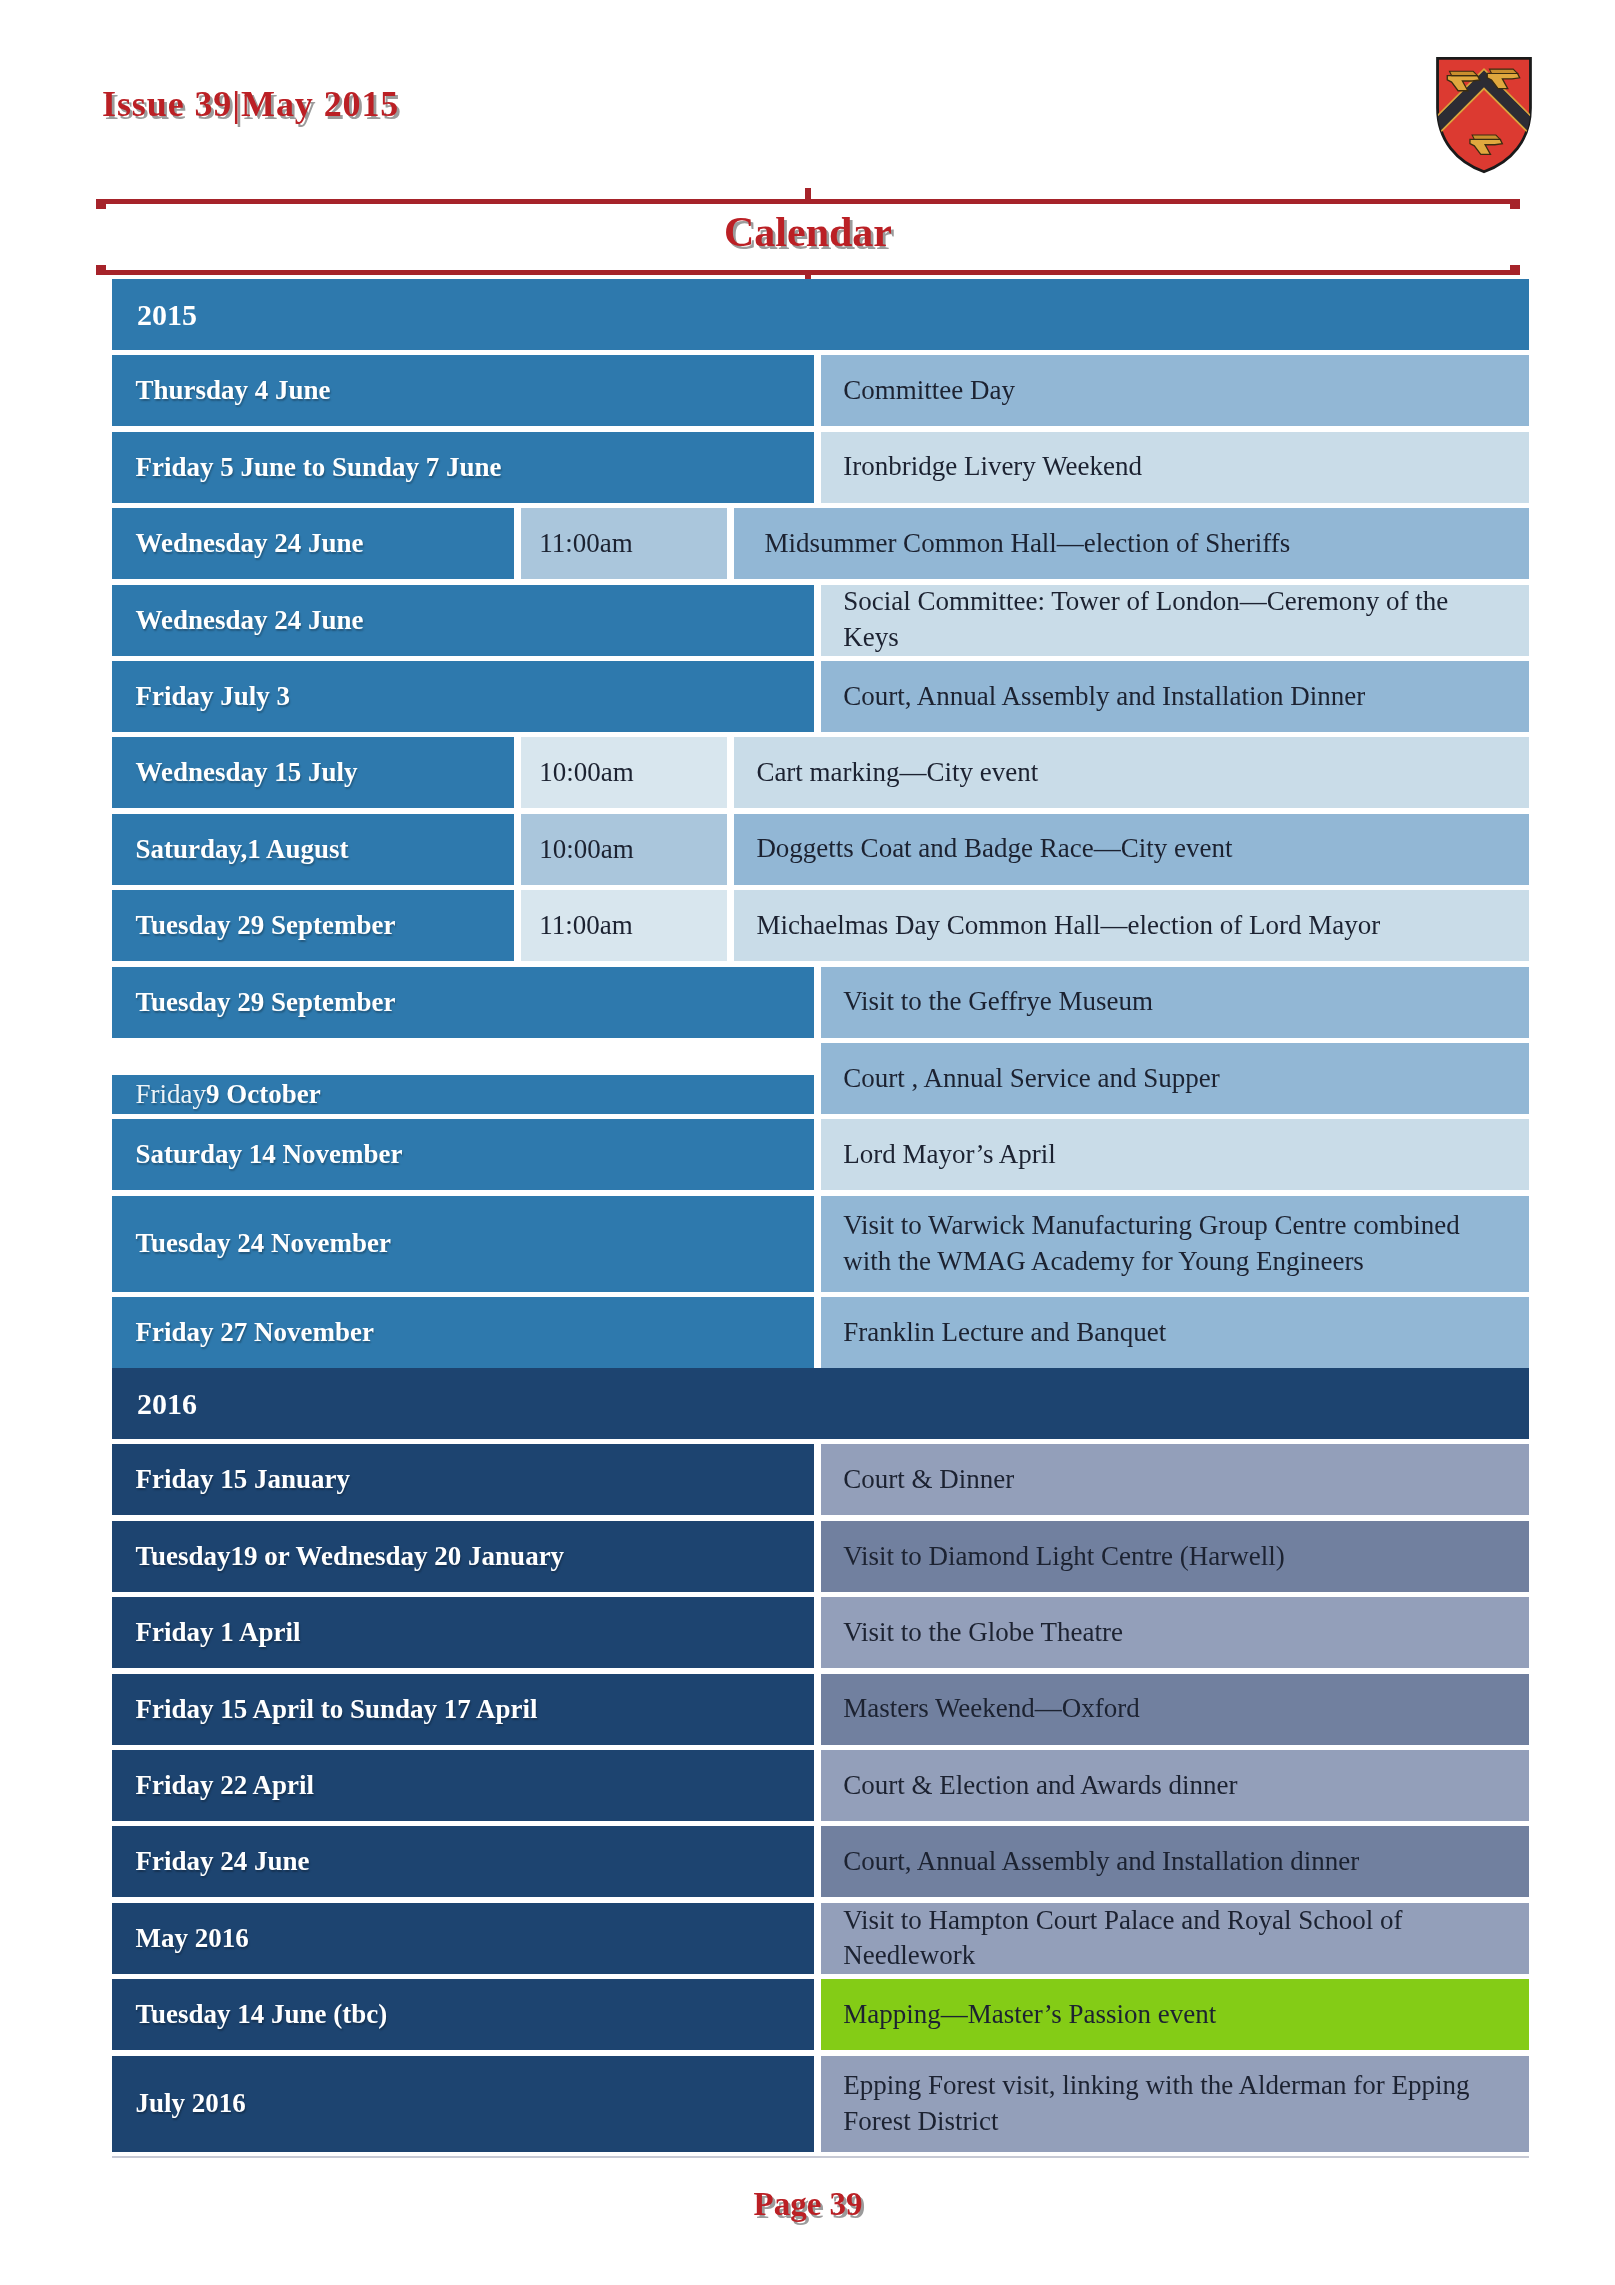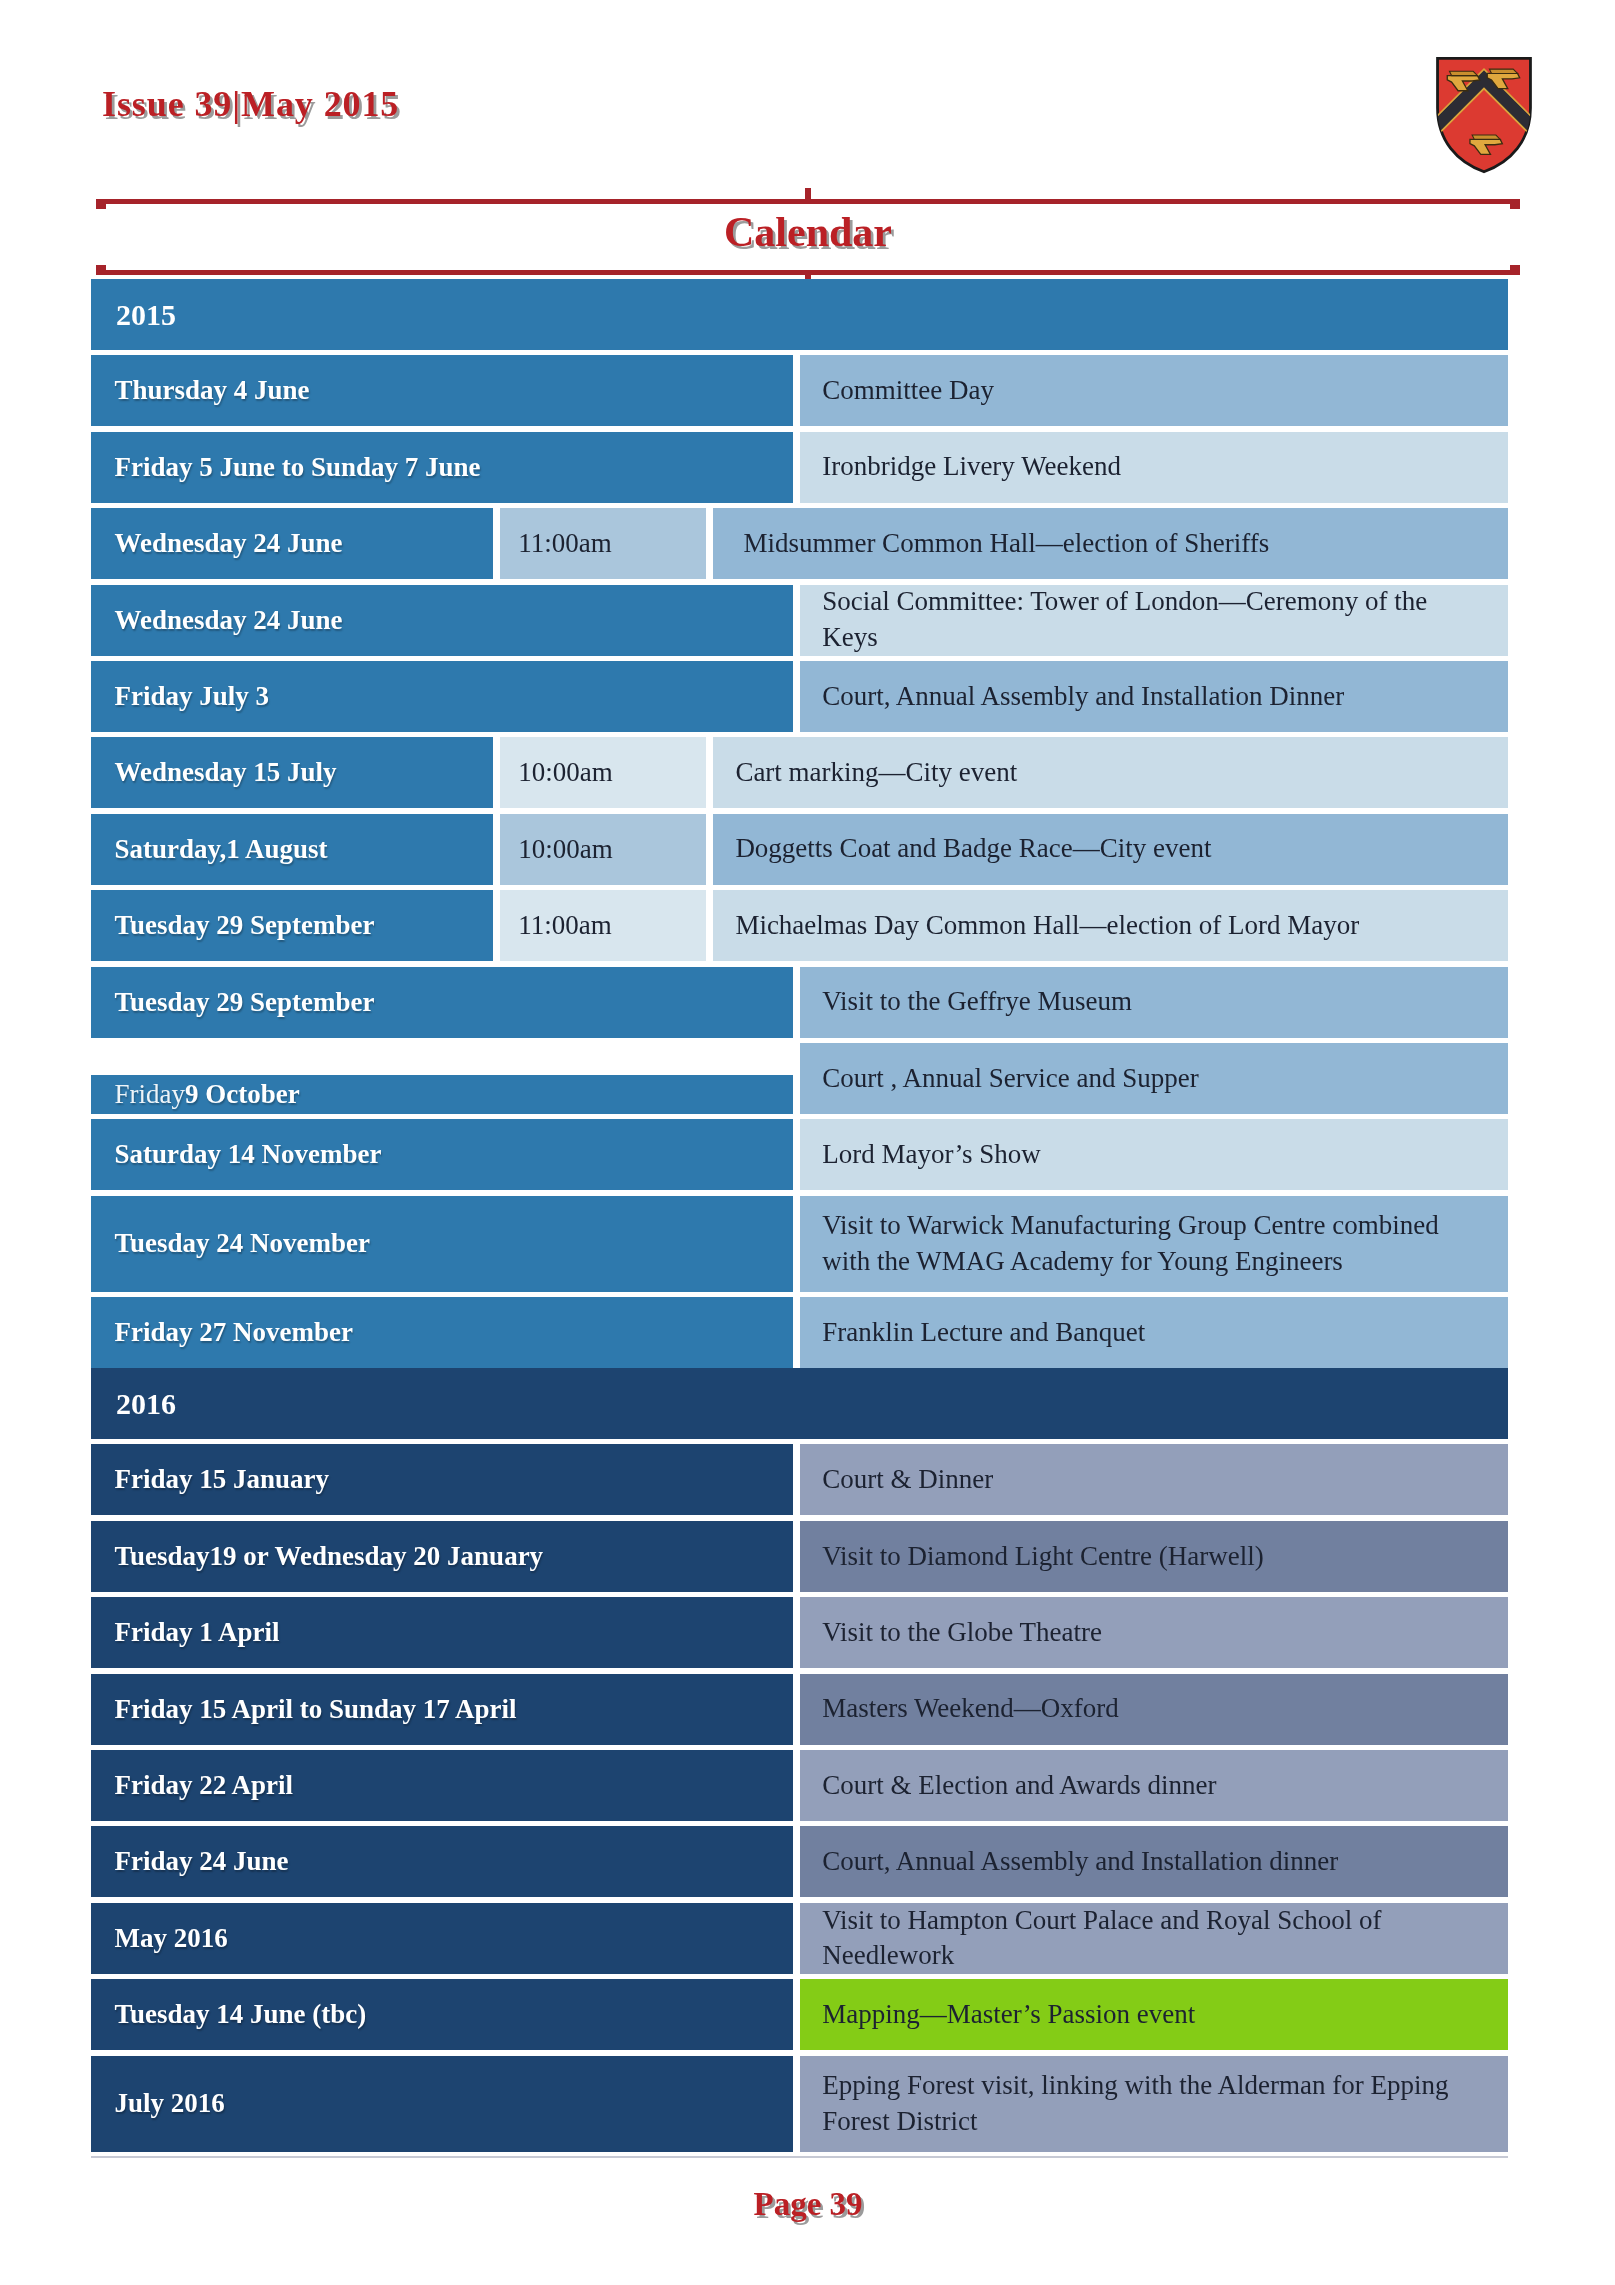--- a/index.html
+++ b/index.html
@@ -31,21 +31,21 @@
   .rule-top .tick{top:-11px;}
   .rule-bottom .tick{top:3.6px;}
 
   .title{
     position:absolute;top:208px;left:0;width:100%;text-align:center;
     font-size:42px;font-weight:bold;
     text-shadow:2.7px 2.7px 0 #9b9b9b;
   }
 
   
-  .calendar{position:absolute;left:91px;top:279px;width:1417px;}
+  .calendar{position:absolute;left:112px;top:279px;width:1417px;}
   .year-bar{
     height:71px;display:flex;align-items:center;
     padding-left:25px;box-sizing:border-box;
     color:#ffffff;font-weight:bold;font-size:30px;
   }
   .row{display:flex;gap:7.2px;margin-top:5.4px;height:71px;}
   .row.tall{height:96px;}
   .cell{display:flex;align-items:center;box-sizing:border-box;}
   .date{
     width:702px;flex:none;padding-left:23.5px;
@@ -147,21 +147,21 @@
       <div class="row">
         <div class="cell date" style="background: rgb(46, 121, 173);">Tuesday 29 September</div>
         <div class="cell desc" style="background: rgb(146, 183, 213); color: rgb(28, 34, 49);">Visit to the Geffrye Museum</div>
       </div>
       <div class="row">
         <div class="cell date" style="background: rgb(46, 121, 173); margin-top: 32px;"><span class="light">Friday </span>9 October</div>
         <div class="cell desc" style="background: rgb(146, 183, 213); color: rgb(28, 34, 49);">Court , Annual Service and Supper</div>
       </div>
       <div class="row">
         <div class="cell date" style="background: rgb(46, 121, 173);">Saturday 14 November</div>
-        <div class="cell desc" style="background: rgb(201, 220, 232); color: rgb(28, 34, 49);">Lord Mayor’s Show</div>
+        <div class="cell desc" style="background: rgb(201, 220, 232); color: rgb(28, 34, 49);">Lord Mayor’s April</div>
       </div>
       <div class="row tall">
         <div class="cell date" style="background: rgb(46, 121, 173);">Tuesday 24 November</div>
         <div class="cell desc" style="background: rgb(146, 183, 213); color: rgb(28, 34, 49);">Visit to Warwick Manufacturing Group Centre combined with the WMAG Academy for Young Engineers</div>
       </div>
       <div class="row">
         <div class="cell date" style="background: rgb(46, 121, 173);">Friday 27 November</div>
         <div class="cell desc" style="background: rgb(146, 183, 213); color: rgb(28, 34, 49);">Franklin Lecture and Banquet</div>
       </div>
       <div class="year-bar" style="background: rgb(29, 68, 112);">2016</div>

